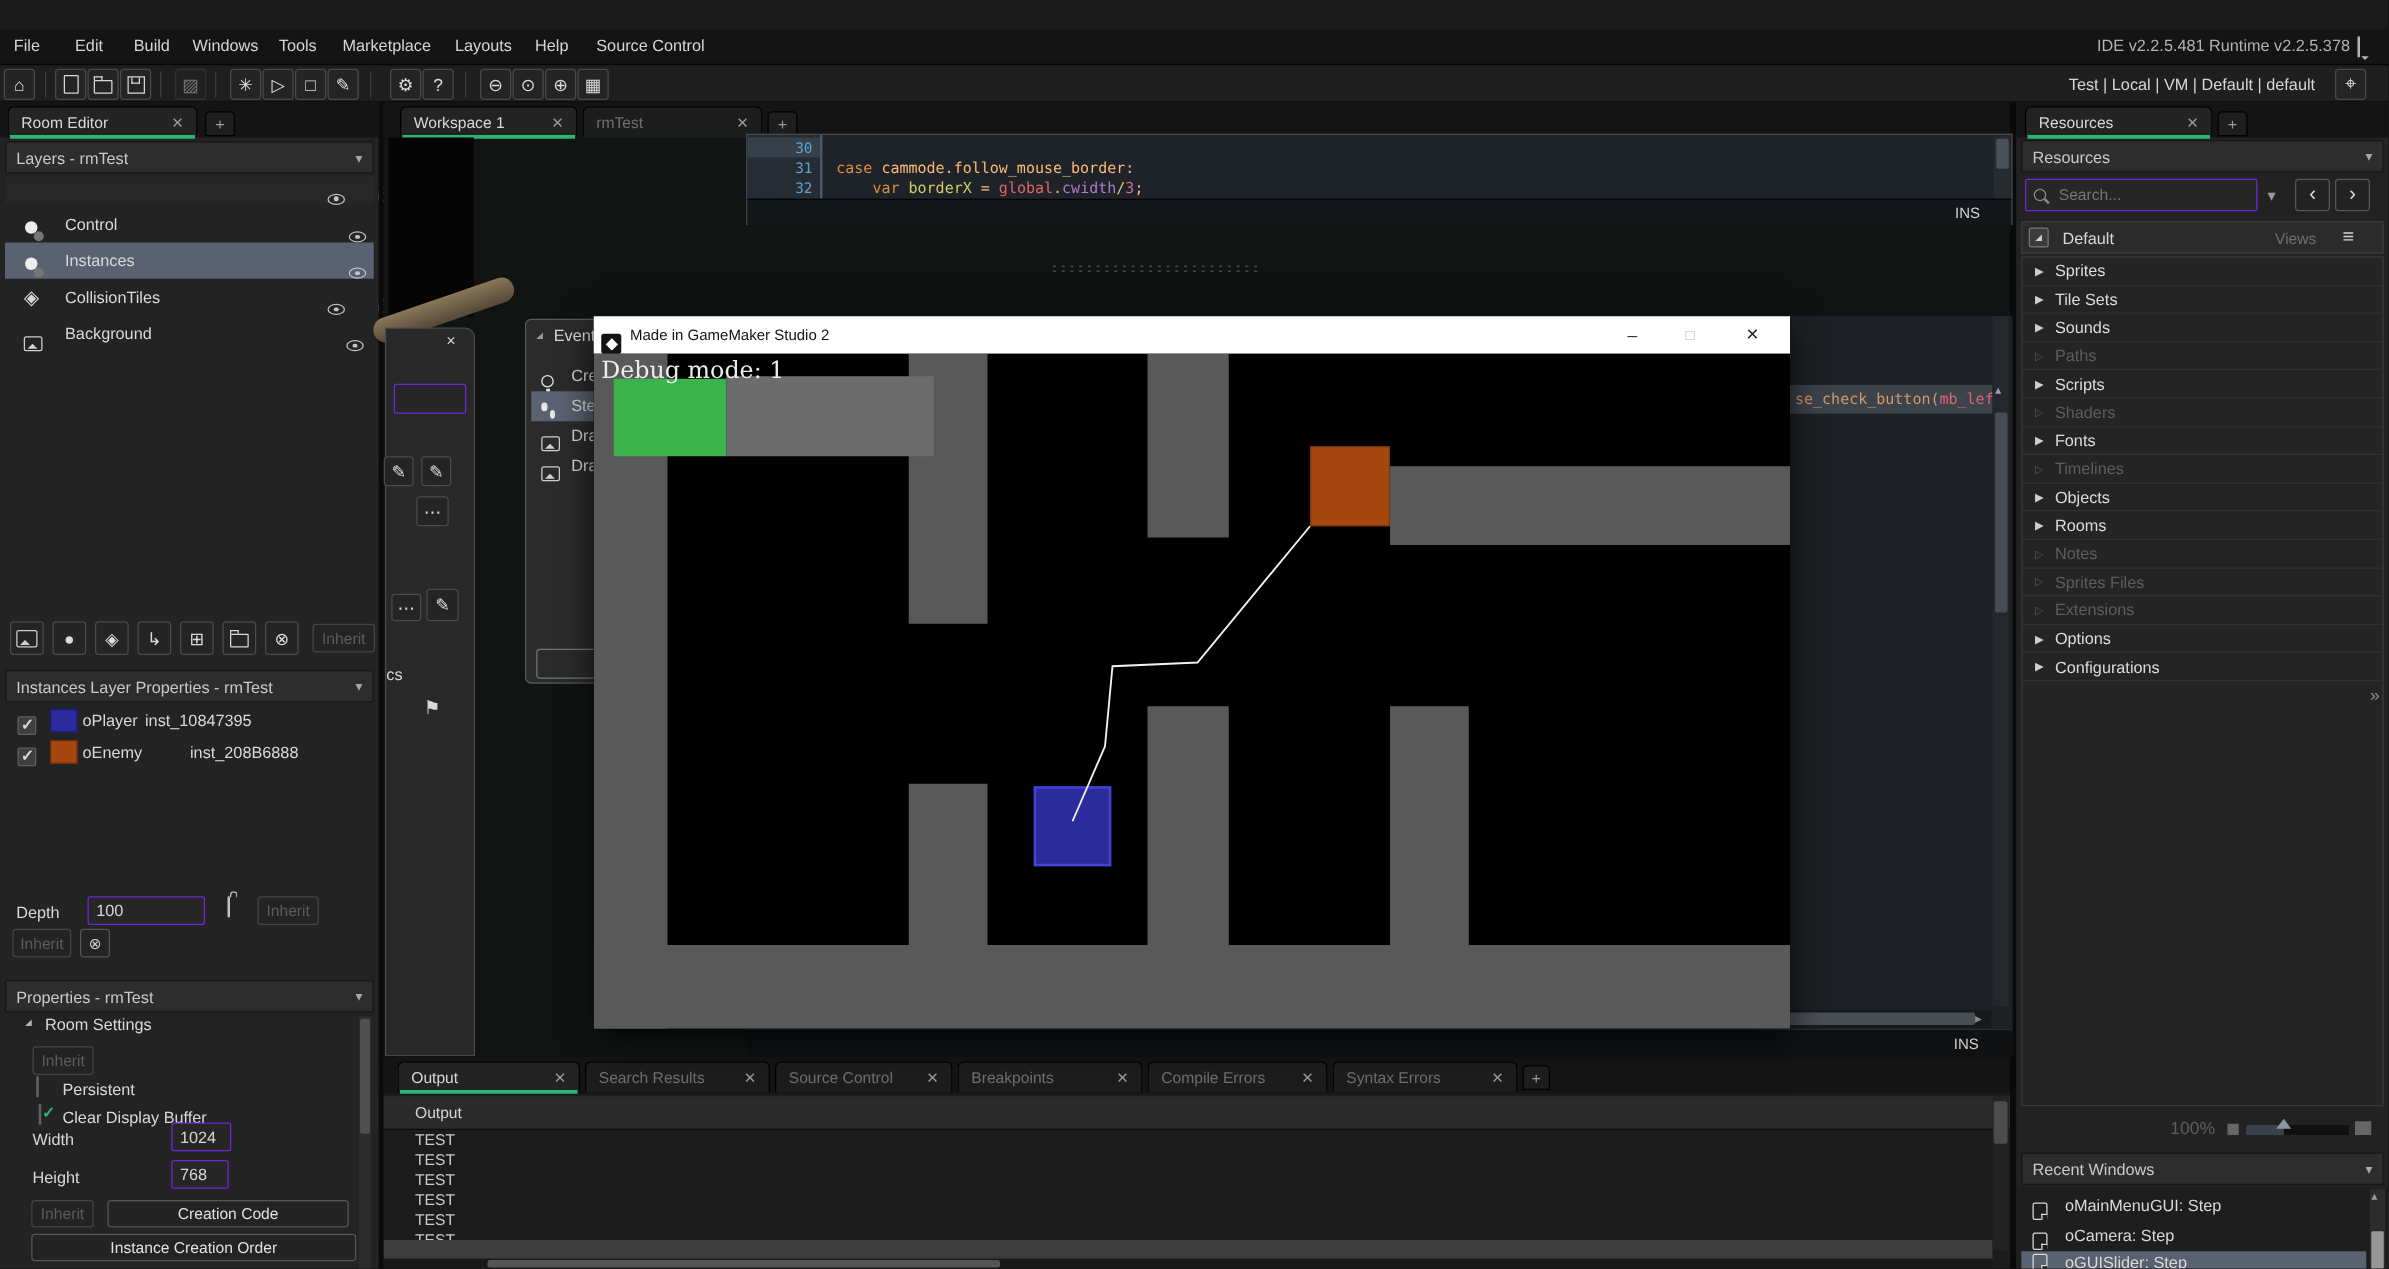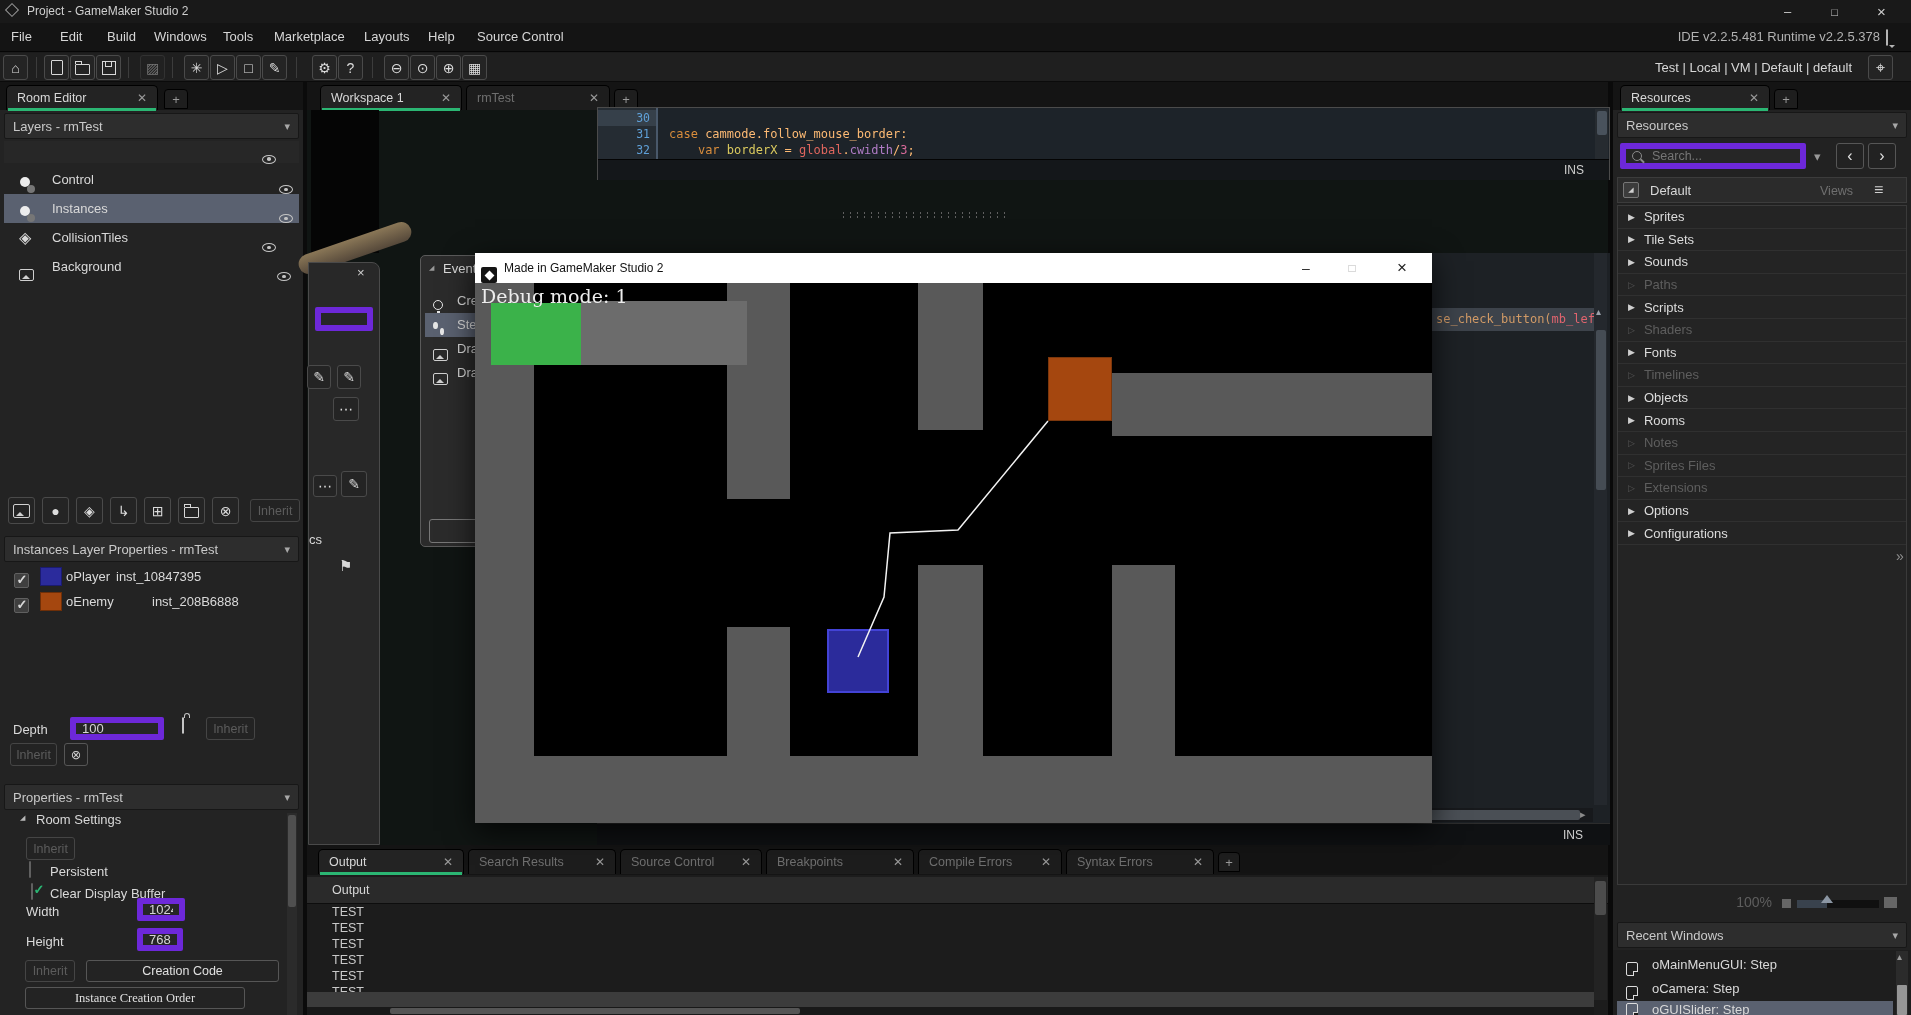--- a/index.html
+++ b/index.html
@@ -22,21 +22,21 @@
   .tab.active::after{content:"";position:absolute;left:1px;right:1px;bottom:-1px;height:3px;background:#2bb673;}
   .tab .x{margin-left:auto;padding-left:12px;color:#9a9a9a;font-size:12px;}
   .tab .x::before{content:"✕";}
   .plustab{background:#1e1e1e;border:1px solid #000;border-radius:4px 4px 0 0;color:#9a9a9a;
        display:flex;align-items:center;justify-content:center;font-size:13px;height:20px;}
   .plustab::before{content:"+";}
   
   .btn{border:1px solid #565656;border-radius:3px;color:#e0e0e0;font-size:12.5px;display:flex;
        align-items:center;justify-content:center;background:transparent;}
   .btn.dim{color:#5c5c5c;border-color:#454545;}
-  .inp{background:#262626;border:6px solid #6d28d9;border-radius:2px;color:#d6d6d6;font-size:13px;
+  .inp{background:#262626;border:1px solid #6d28d9;border-radius:2px;color:#d6d6d6;font-size:13px;
        padding:0 6px;font-family:"Liberation Sans",sans-serif;outline:none;}
   .ibtn{width:25px;height:25px;background:#242424;border:1px solid #4a4a4a;border-radius:3px;color:#dcdcdc;
        display:flex;align-items:center;justify-content:center;font-size:14px;}
   .ibtn.dim{opacity:.45;}
   .sep{width:1px;background:#3c3c3c;}
   
   .g{display:flex;align-items:center;justify-content:center;}
   .g-home::before{content:"⌂";}
   .g-broom::before{content:"▨";}
   .g-debug::before{content:"✳";}
@@ -125,27 +125,20 @@
   .dots-handle{background-image:radial-gradient(#5f5f5f 1px, transparent 1.3px);background-size:7px 4px;}
   .menu-item{color:#d6d6d6;font-size:13px;}
   .num{font-family:"DejaVu Sans Mono",monospace;font-size:11.5px;color:#5fa0d8;}
 </style>
 </head>
 <body>
 
 <div id="app">
 
   
-  <div class="a flex" style="left:0;top:0;width:1911px;height:23px;background:#191919;">
-    <span class="a i-diamond" style="left:7px;top:5px;"></span>
-    <span class="a" style="left:27px;top:4px;font-size:12px;color:#cfcfcf;">Project - GameMaker Studio 2</span>
-    <div class="a g g-min" style="left:1764px;top:0;width:47px;height:23px;color:#cfcfcf;"></div>
-    <div class="a g g-max" style="left:1811px;top:0;width:47px;height:23px;color:#cfcfcf;font-size:11px;"></div>
-    <div class="a g g-x" style="left:1858px;top:0;width:47px;height:23px;color:#cfcfcf;font-size:15px;"></div>
-  </div>
 
   
   <div class="a" style="left:0;top:23px;width:1911px;height:29px;background:#141414;border-bottom:1px solid #060606;">
     <span class="a menu-item" style="left:11px;top:6px;">File</span>
     <span class="a menu-item" style="left:60px;top:6px;">Edit</span>
     <span class="a menu-item" style="left:107px;top:6px;">Build</span>
     <span class="a menu-item" style="left:154px;top:6px;">Windows</span>
     <span class="a menu-item" style="left:223px;top:6px;">Tools</span>
     <span class="a menu-item" style="left:274px;top:6px;">Marketplace</span>
     <span class="a menu-item" style="left:364px;top:6px;">Layouts</span>
@@ -285,21 +278,21 @@
   <span class="a cb on green" style="left:27px;top:884px;"></span>
   <span class="a" style="left:50px;top:886px;color:#d9d9d9;">Clear Display Buffer</span>
 
   <span class="a" style="left:26px;top:904px;color:#d9d9d9;">Width</span>
   <input class="a inp" style="left: 137px; top: 898px; width: 48px; height: 23px;" value="1024">
   <span class="a" style="left:26px;top:934px;color:#d9d9d9;">Height</span>
   <input class="a inp" style="left: 137px; top: 928px; width: 46px; height: 23px;" value="768">
 
   <div class="a btn dim" style="left:25px;top:960px;width:50px;height:22px;">Inherit</div>
   <div class="a btn" style="left:86px;top:960px;width:193px;height:22px;">Creation Code</div>
-  <div class="a btn" style="left:25px;top:987px;width:220px;height:22px;font-family:Liberation Serif, serif;">Instance Creation Order</div>
+  <div class="a btn" style="left:25px;top:987px;width:260px;height:22px;">Instance Creation Order</div>
 
   <div class="a" style="left:287px;top:813px;width:10px;height:202px;background:#2b2b2b;">
     <div style="position:absolute;left:1px;top:2px;width:8px;height:92px;background:#4f4f4f;border-radius:2px;"></div>
   </div>
   <div class="a" style="left:303px;top:82px;width:4px;height:933px;background:#0b0b0b;"></div>
 
   
   <div class="a" style="left:307px;top:82px;width:1301px;height:933px;background:#101513;"></div>
   <div class="a tabbar" style="left:307px;top:82px;width:1301px;height:28px;"></div>
   <div class="a tab active" style="left:320px;top:85px;width:142px;">

